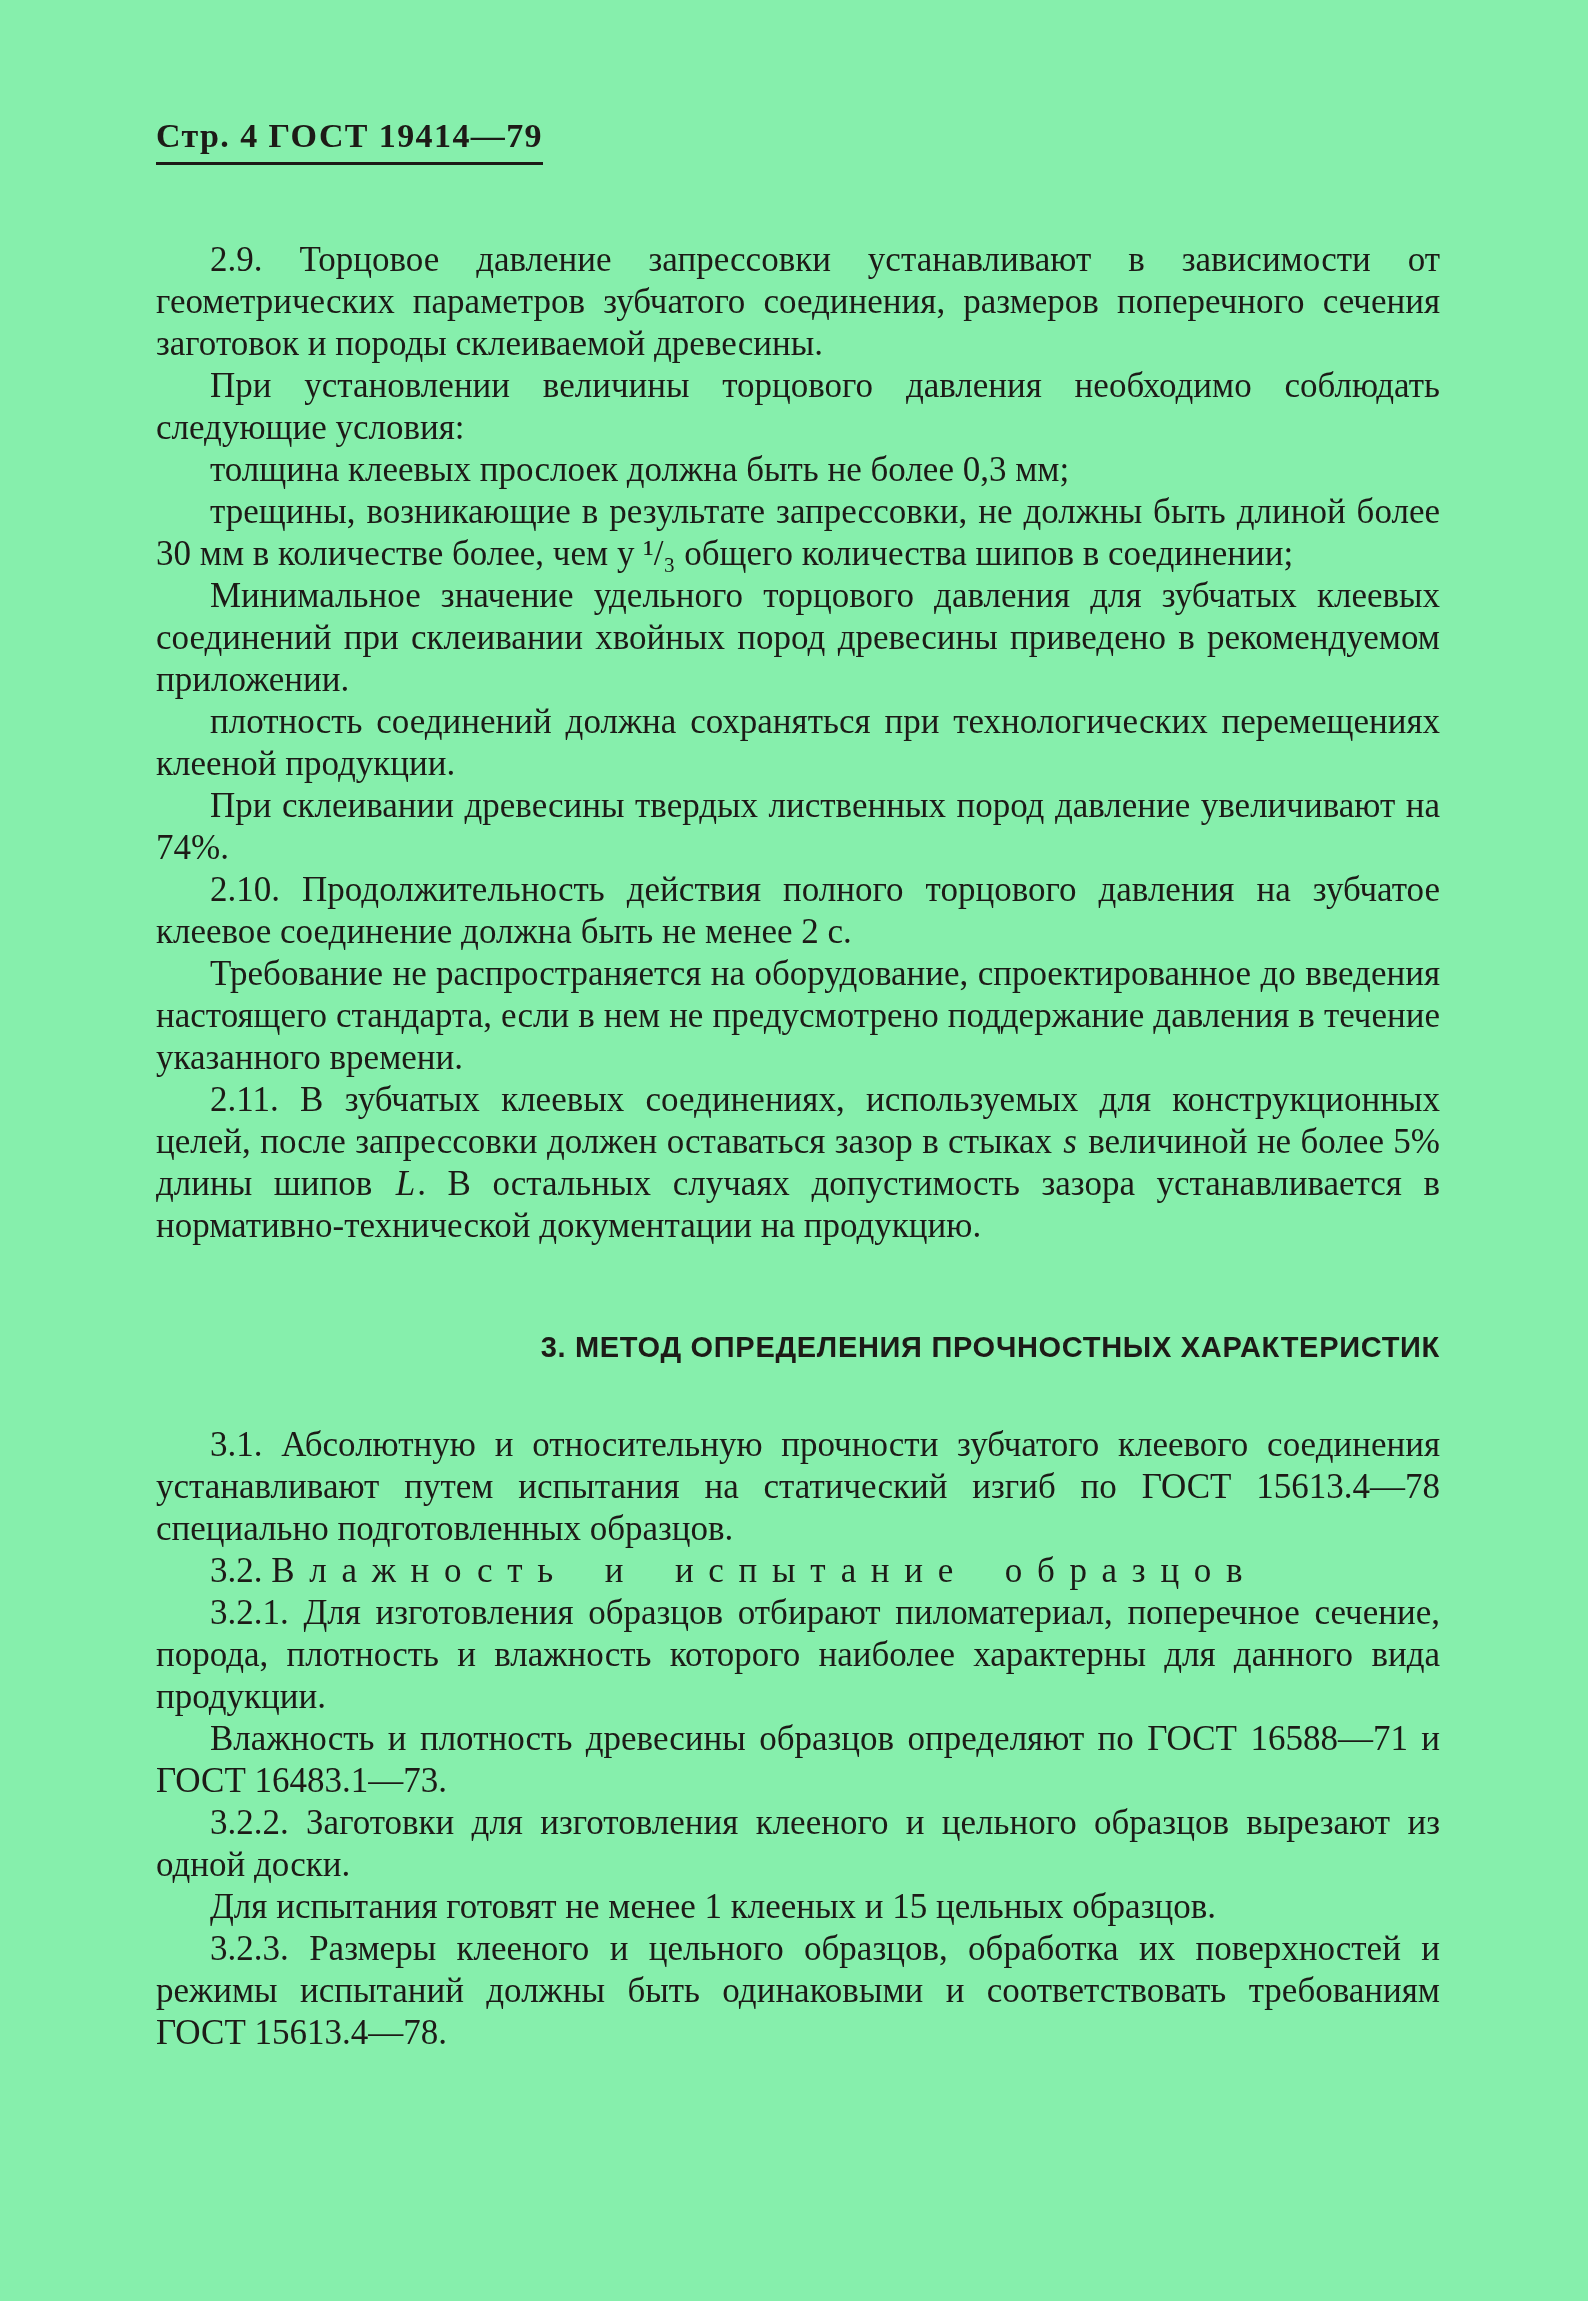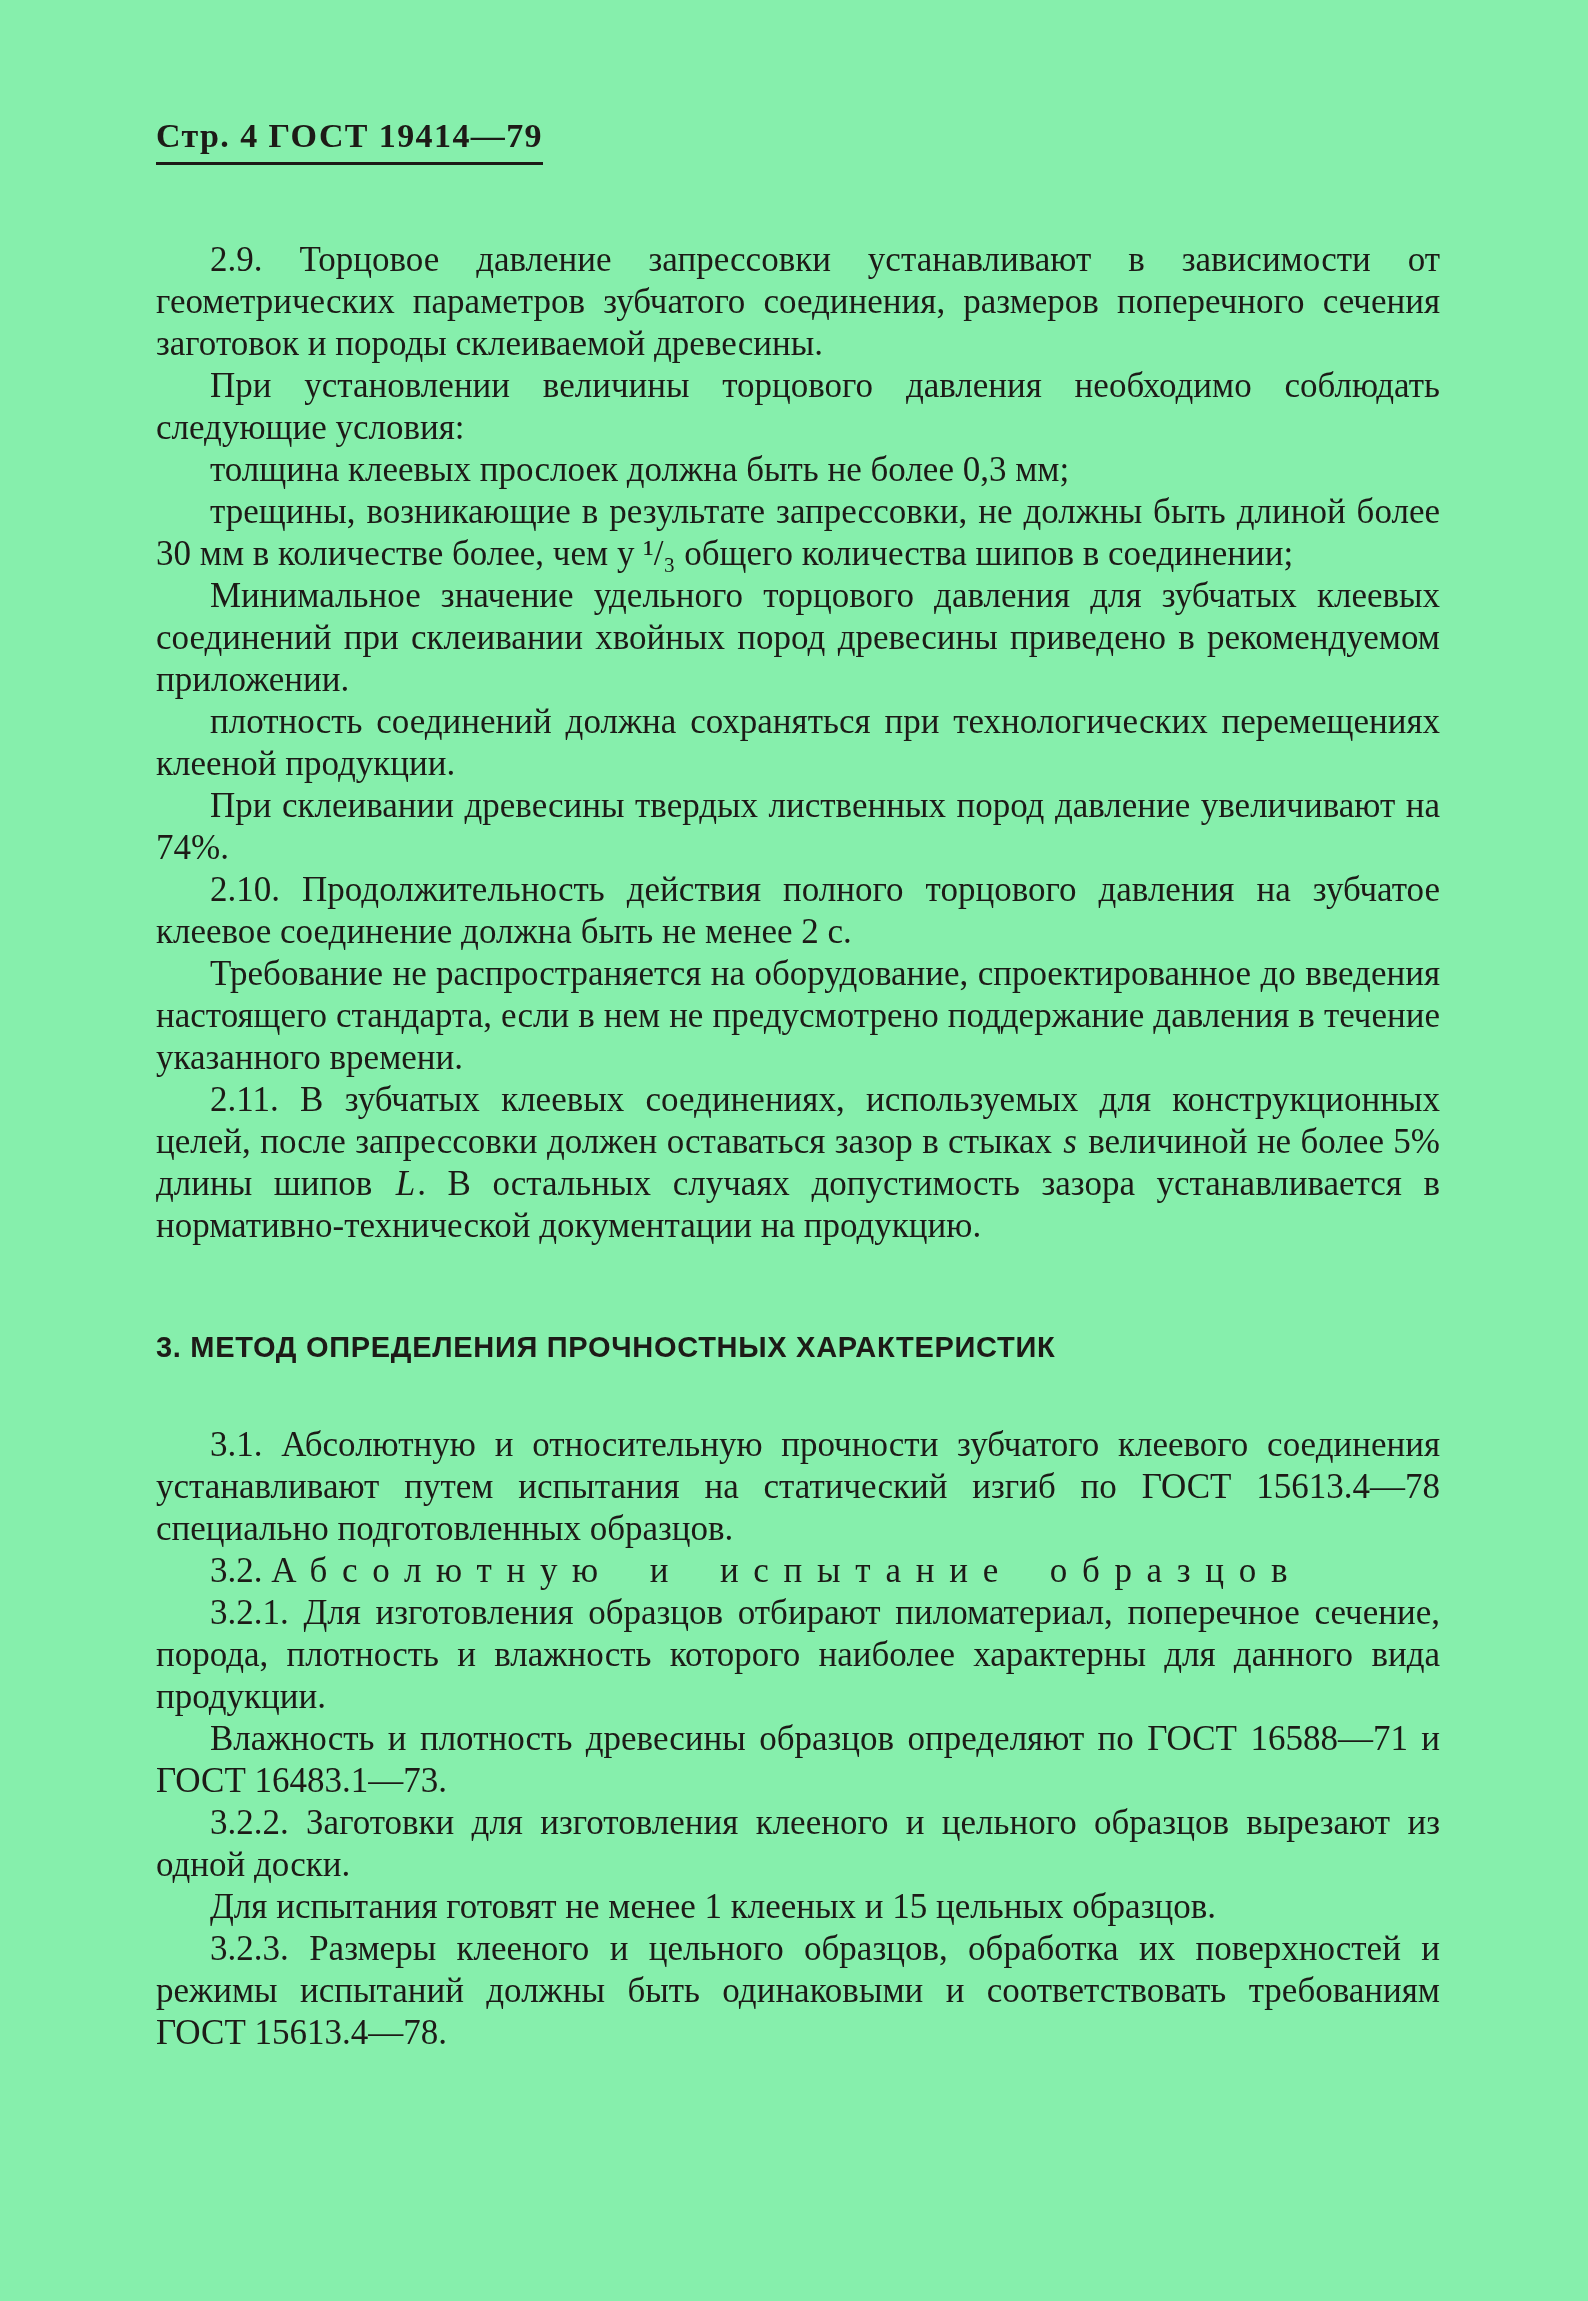--- a/index.html
+++ b/index.html
@@ -37,21 +37,21 @@
     line-height: 42px;
     text-align: justify;
     margin-top: 16px;
   }
   .para { text-indent: 54px; }
   .section-heading {
     font-family: "Liberation Sans", "DejaVu Sans", sans-serif;
     font-size: 29px;
     font-weight: bold;
     letter-spacing: 0.7px;
-    text-align: left;
+    text-align: right;
     text-indent: 0;
     line-height: 1.25;
     margin: 82px 0 59px 0;
   }
   .var { font-style: italic; padding: 0 1.9px; }
   .sparse { letter-spacing: 0.42em; word-spacing: 0.38em; }
 </style>
 </head>
 <body>
 
@@ -80,21 +80,21 @@
     <p class="para">2.10. Продолжительность действия полного торцового давления на зубчатое клеевое соединение должна быть не менее 2 с.</p>
 
     <p class="para">Требование не распространяется на оборудование, спроектированное до введения настоящего стандарта, если в нем не предусмотрено поддержание давления в течение указанного времени.</p>
 
     <p class="para"><span>2.11. В зубчатых клеевых соединениях, используемых для конструкционных целей, после запрессовки должен оставаться зазор в стыках </span><span class="var">s</span><span> величиной не более 5% длины шипов </span><span class="var">L</span><span>. В остальных случаях допустимость зазора устанавливается в нормативно-технической документации на продукцию.</span></p>
 
     <h2 class="section-heading">3. МЕТОД ОПРЕДЕЛЕНИЯ ПРОЧНОСТНЫХ ХАРАКТЕРИСТИК</h2>
 
     <p class="para">3.1. Абсолютную и относительную прочности зубчатого клеевого соединения устанавливают  путем испытания  на  статический изгиб по ГОСТ 15613.4—78 специально подготовленных образцов.</p>
 
-    <p class="para"><span>3.2. </span><span class="sparse">Абсолютную и испытание образцов</span></p>
+    <p class="para"><span>3.2. </span><span class="sparse">Влажность и испытание образцов</span></p>
 
     <p class="para">3.2.1. Для изготовления образцов отбирают пиломатериал, поперечное сечение, порода, плотность и влажность которого наиболее характерны для данного вида продукции.</p>
 
     <p class="para">Влажность и плотность древесины  образцов  определяют по ГОСТ 16588—71 и ГОСТ 16483.1—73.</p>
 
     <p class="para">3.2.2. Заготовки для изготовления клееного и цельного образцов вырезают из одной доски.</p>
 
     <p class="para">Для испытания готовят не менее 1 клееных и 15 цельных образцов.</p>
 
     <p class="para">3.2.3. Размеры клееного и цельного  образцов,  обработка их поверхностей и режимы испытаний должны быть одинаковыми и соответствовать требованиям ГОСТ 15613.4—78.</p>

